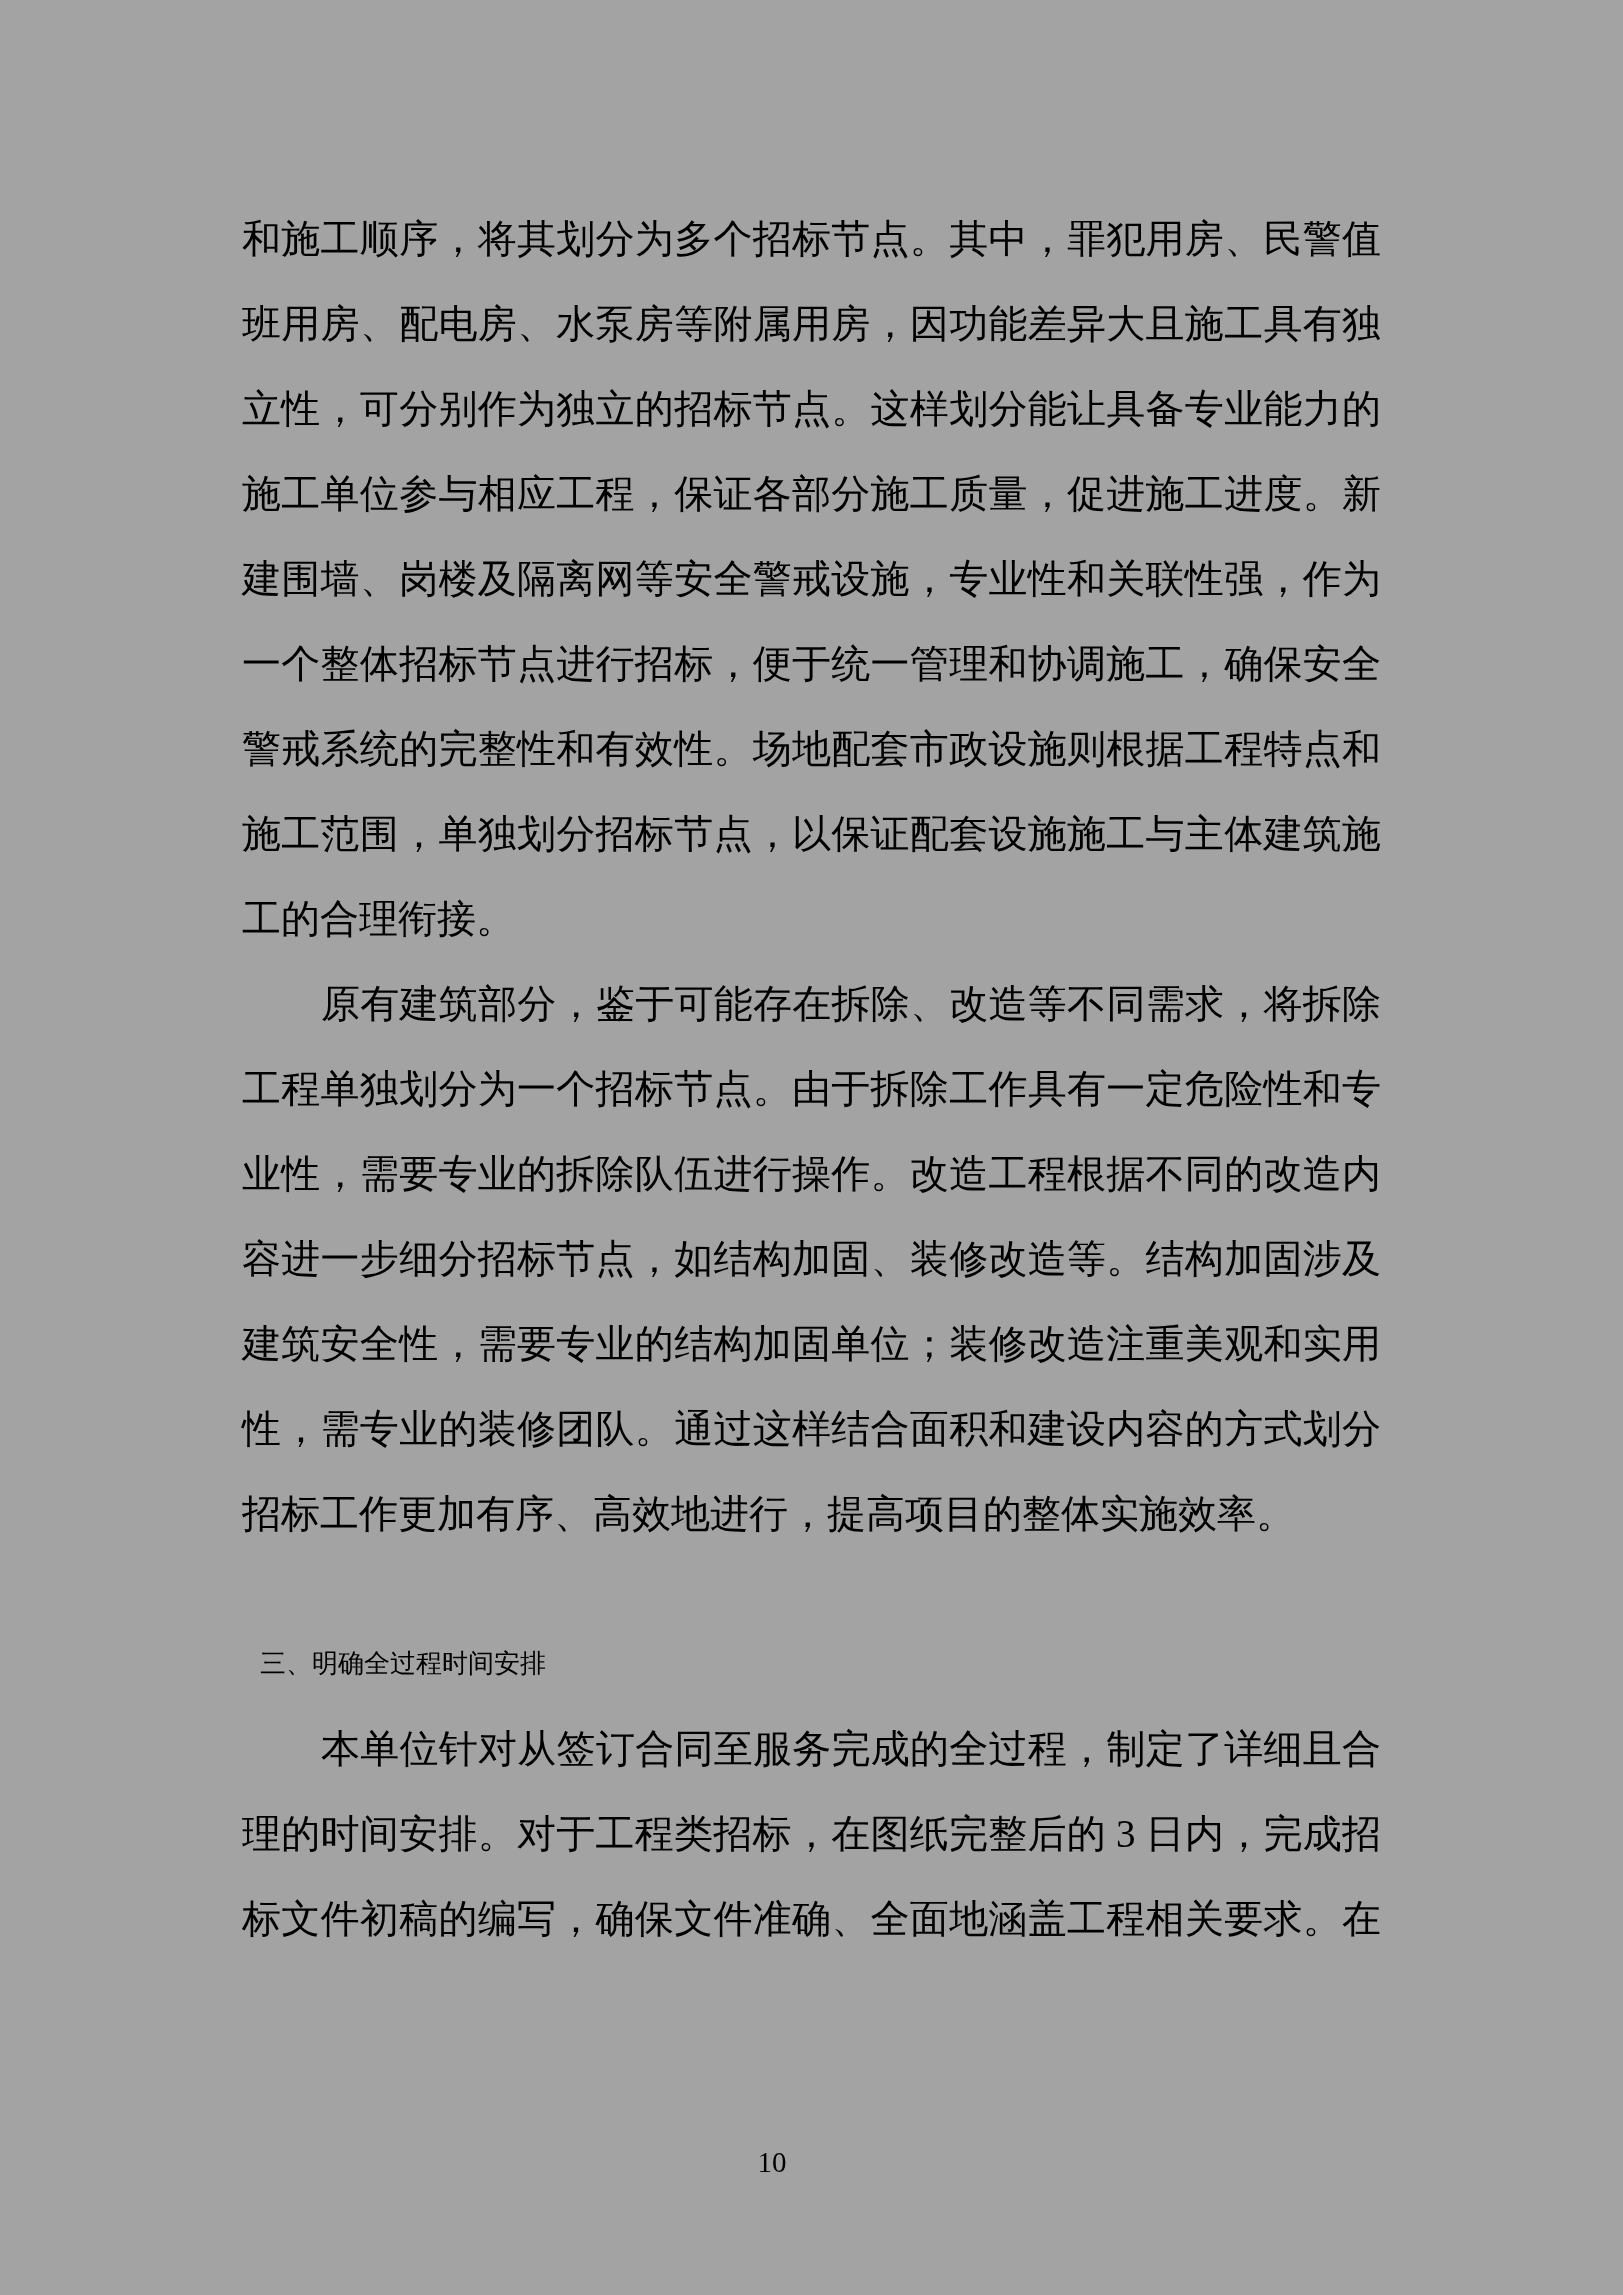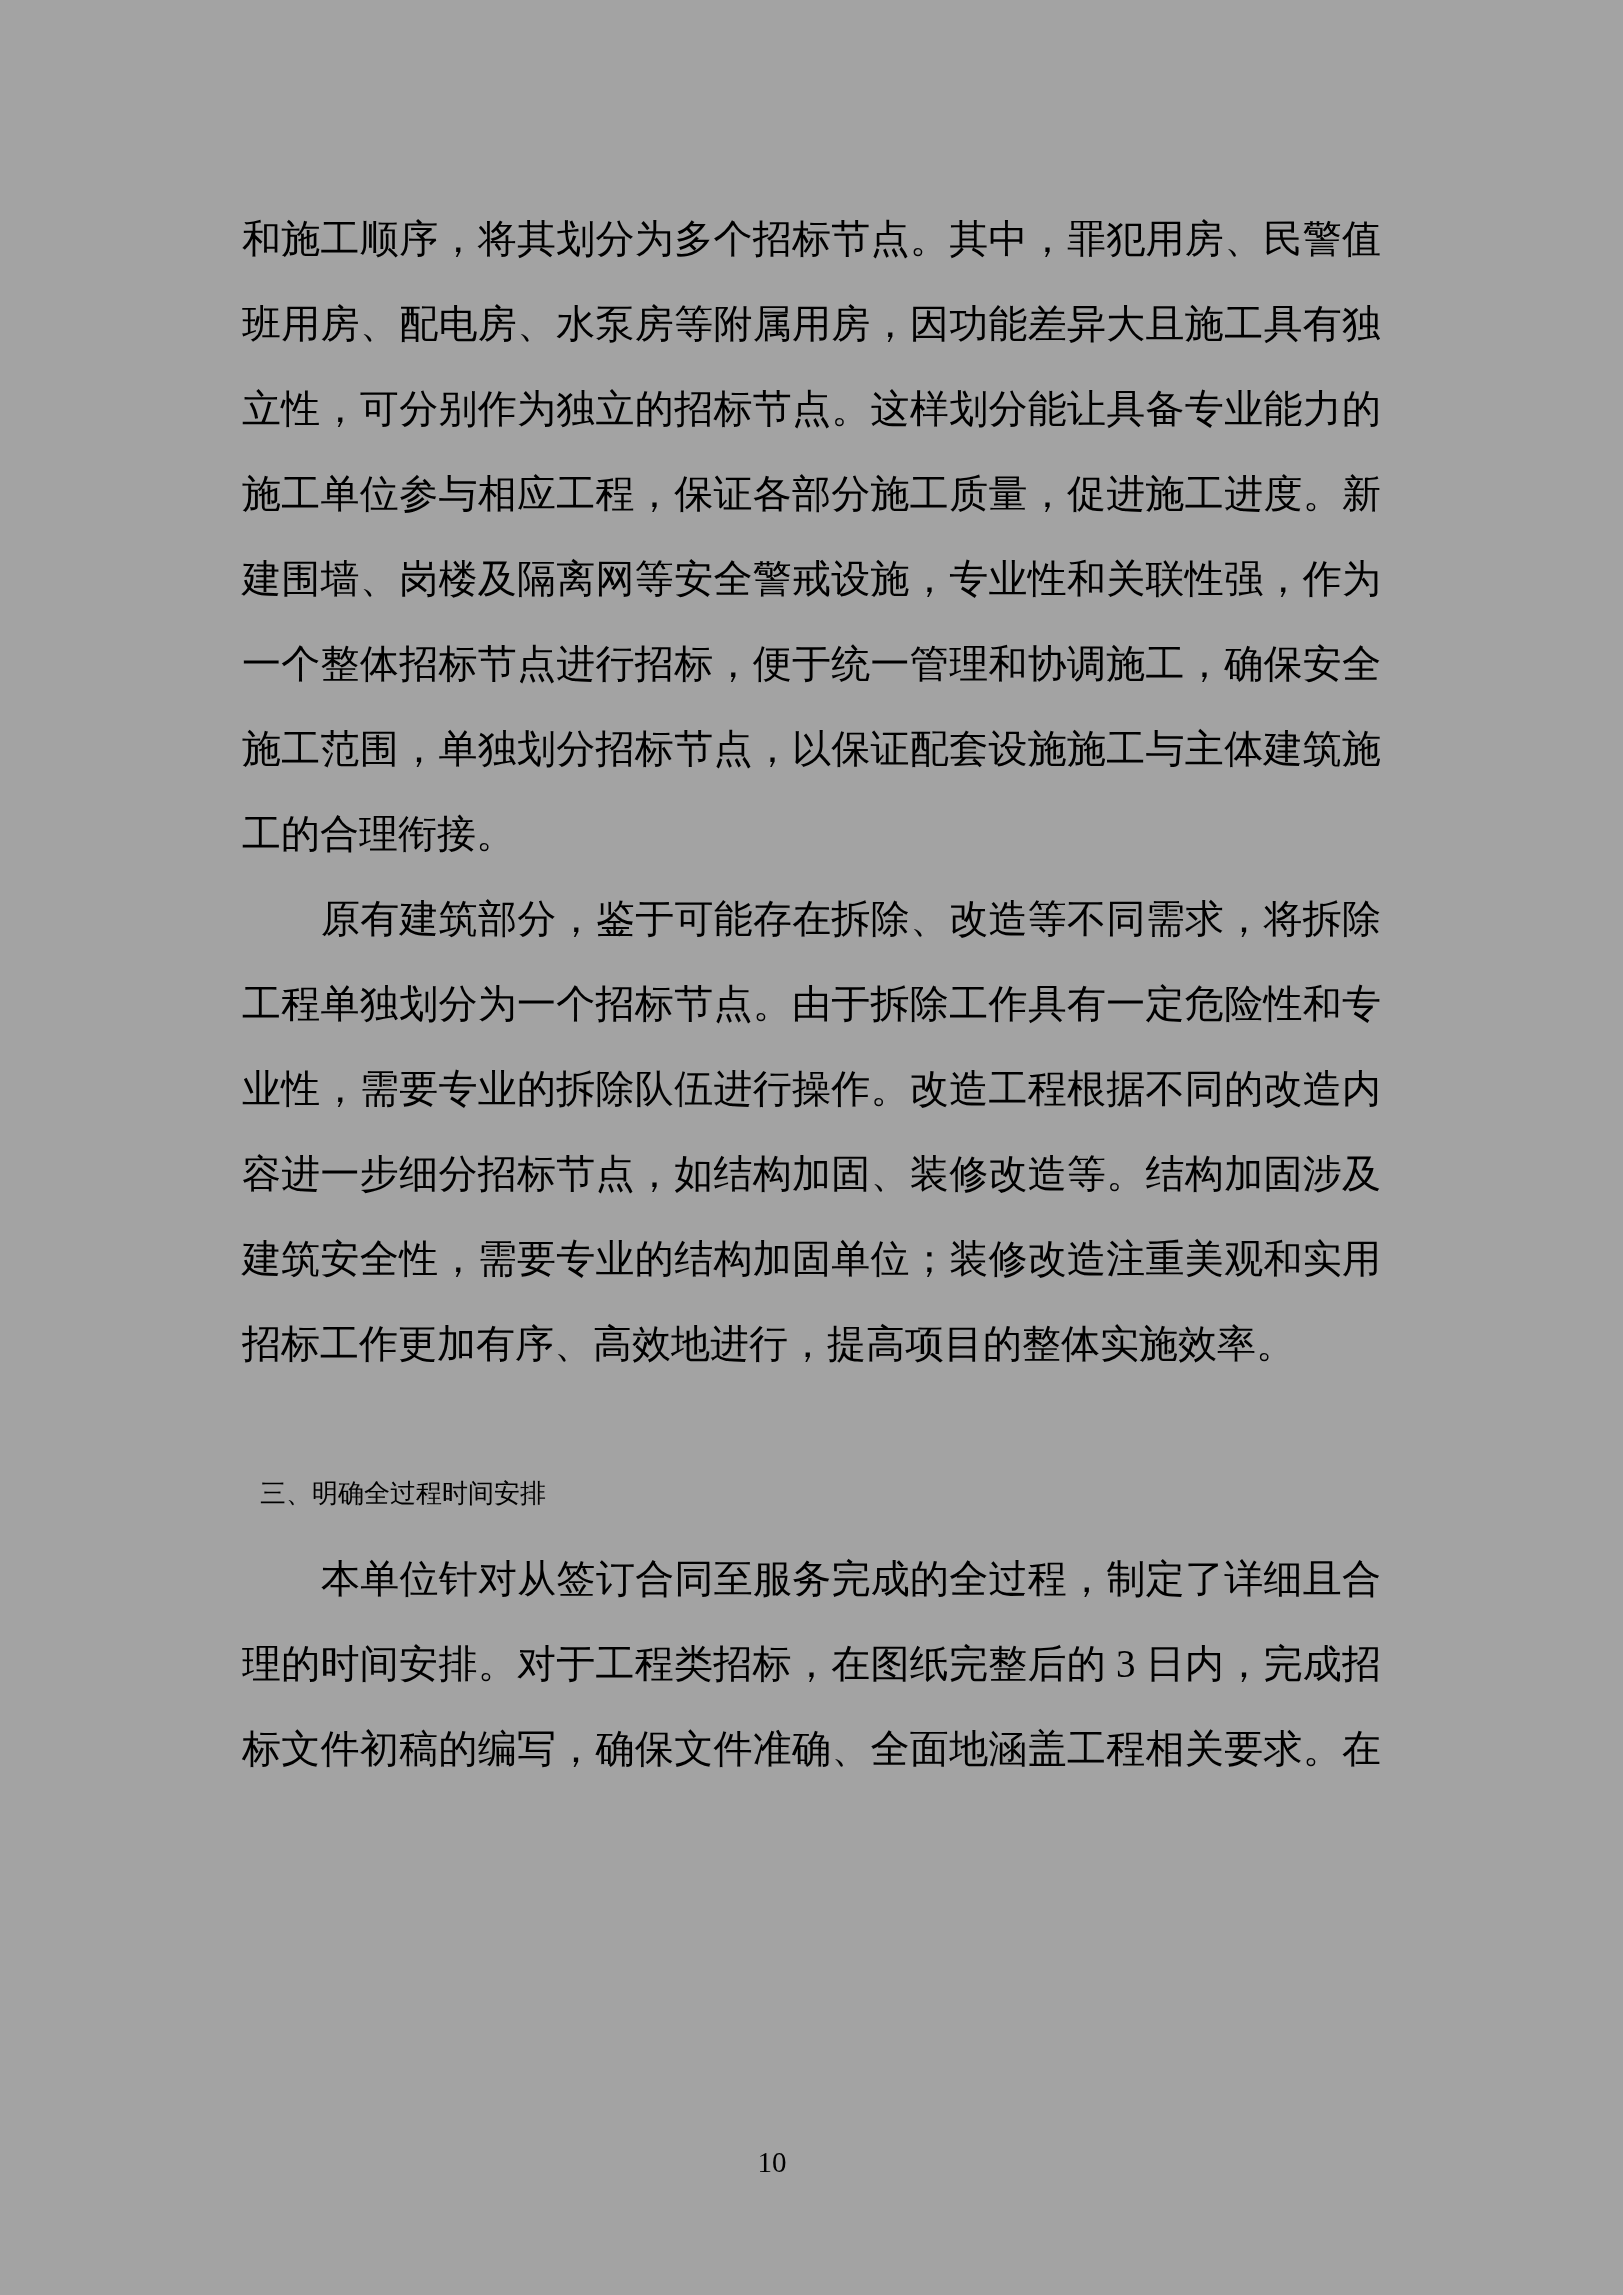--- a/index.html
+++ b/index.html
@@ -63,28 +63,30 @@
 
 <div class="page">
   <div class="text-block">
 
     <p class="line">和施工顺序，将其划分为多个招标节点。其中，罪犯用房、民警值</p>
     <p class="line">班用房、配电房、水泵房等附属用房，因功能差异大且施工具有独</p>
     <p class="line">立性，可分别作为独立的招标节点。这样划分能让具备专业能力的</p>
     <p class="line">施工单位参与相应工程，保证各部分施工质量，促进施工进度。新</p>
     <p class="line">建围墙、岗楼及隔离网等安全警戒设施，专业性和关联性强，作为</p>
     <p class="line">一个整体招标节点进行招标，便于统一管理和协调施工，确保安全</p>
+    <p class="line">警戒系统的完整性和有效性。场地配套市政设施则根据工程特点和</p>
     <p class="line">施工范围，单独划分招标节点，以保证配套设施施工与主体建筑施</p>
     <p class="line para-end">工的合理衔接。</p>
 
     <p class="line indent">原有建筑部分，鉴于可能存在拆除、改造等不同需求，将拆除</p>
     <p class="line">工程单独划分为一个招标节点。由于拆除工作具有一定危险性和专</p>
     <p class="line">业性，需要专业的拆除队伍进行操作。改造工程根据不同的改造内</p>
     <p class="line">容进一步细分招标节点，如结构加固、装修改造等。结构加固涉及</p>
     <p class="line">建筑安全性，需要专业的结构加固单位；装修改造注重美观和实用</p>
+    <p class="line">性，需专业的装修团队。通过这样结合面积和建设内容的方式划分</p>
     <p class="line para-end">招标工作更加有序、高效地进行，提高项目的整体实施效率。</p>
 
     <h2 class="heading">三、明确全过程时间安排</h2>
 
     <p class="line indent">本单位针对从签订合同至服务完成的全过程，制定了详细且合</p>
     <p class="line">理的时间安排。对于工程类招标，在图纸完整后的 3 日内，完成招</p>
     <p class="line">标文件初稿的编写，确保文件准确、全面地涵盖工程相关要求。在</p>
 
   </div>
 

